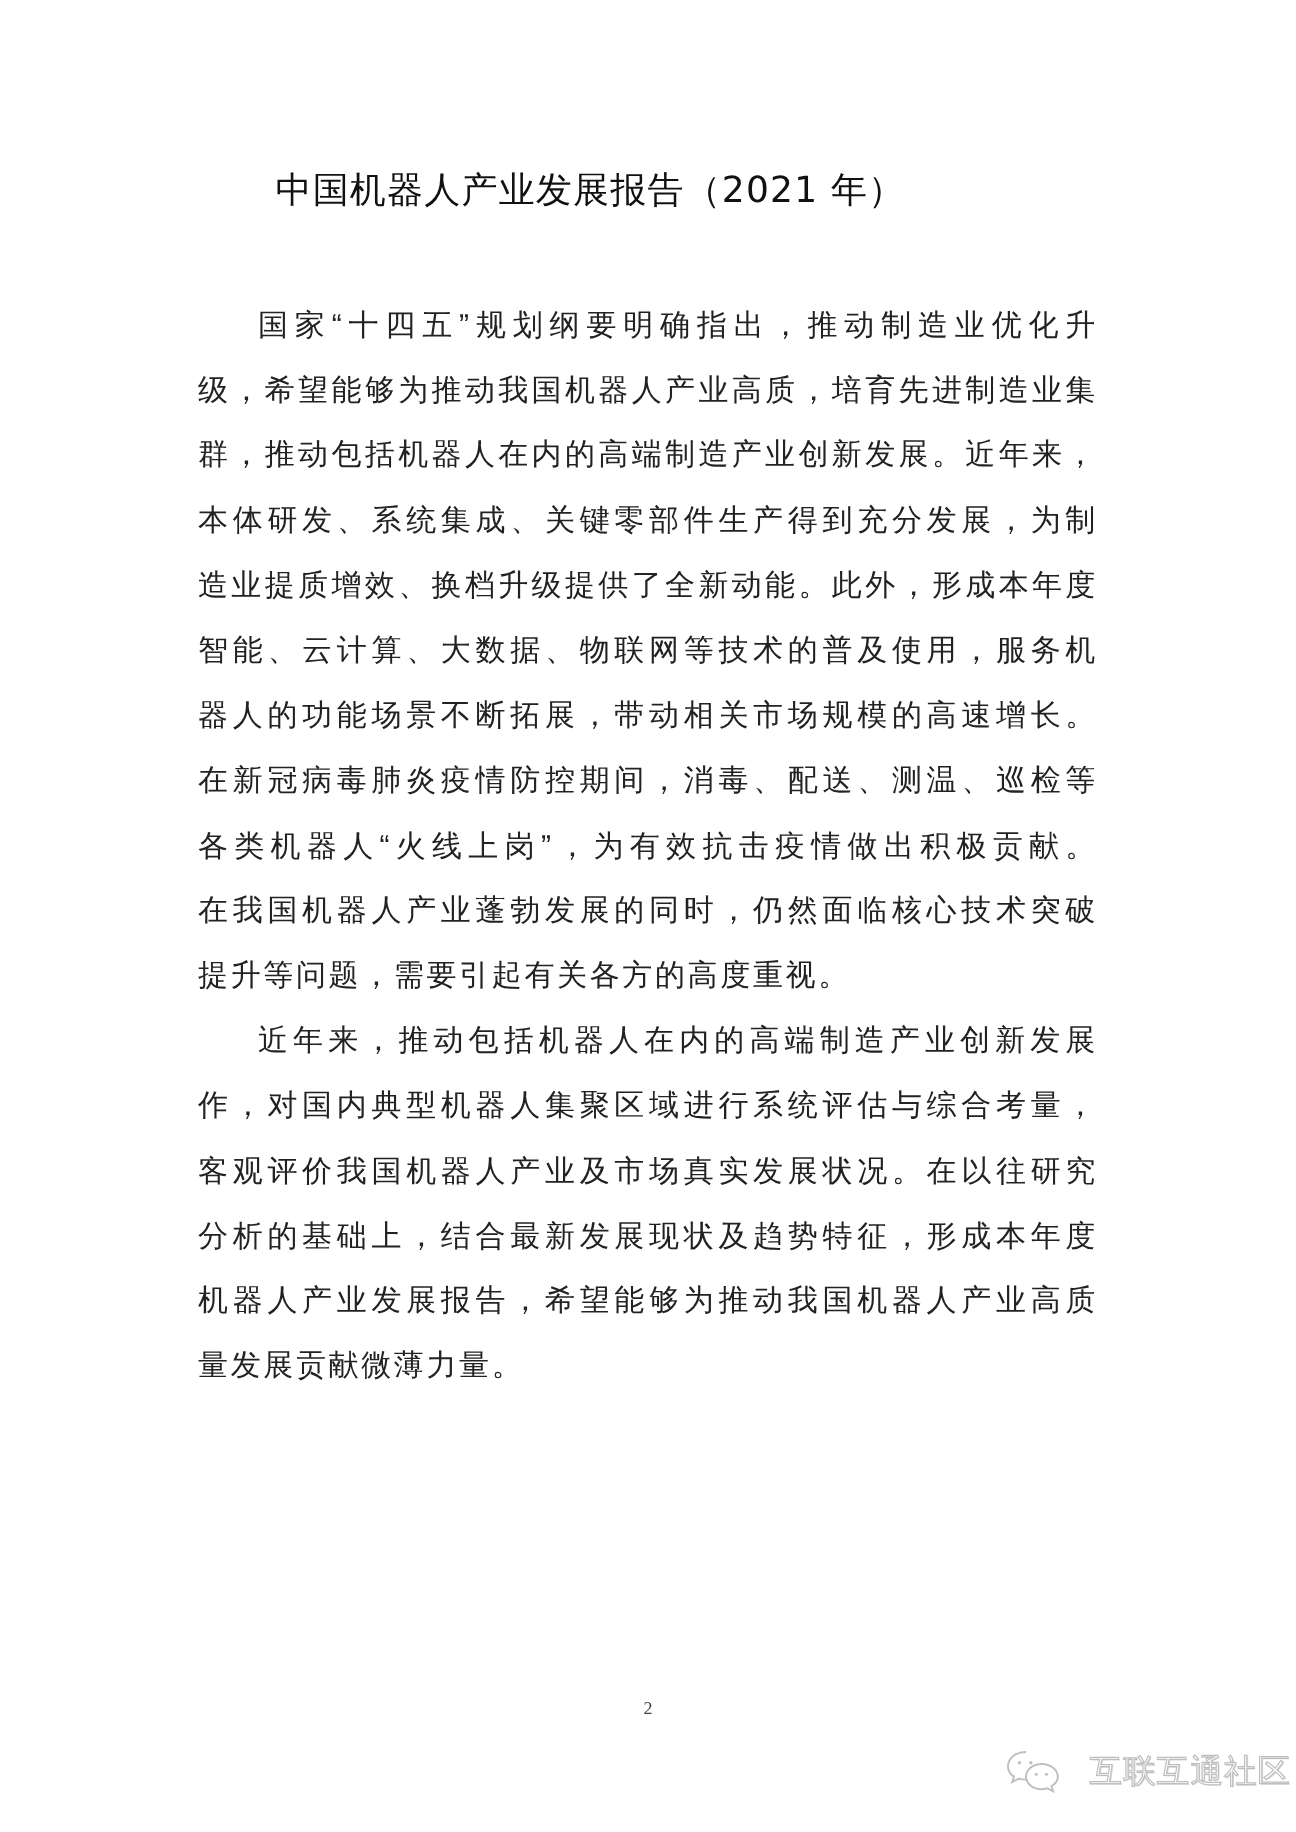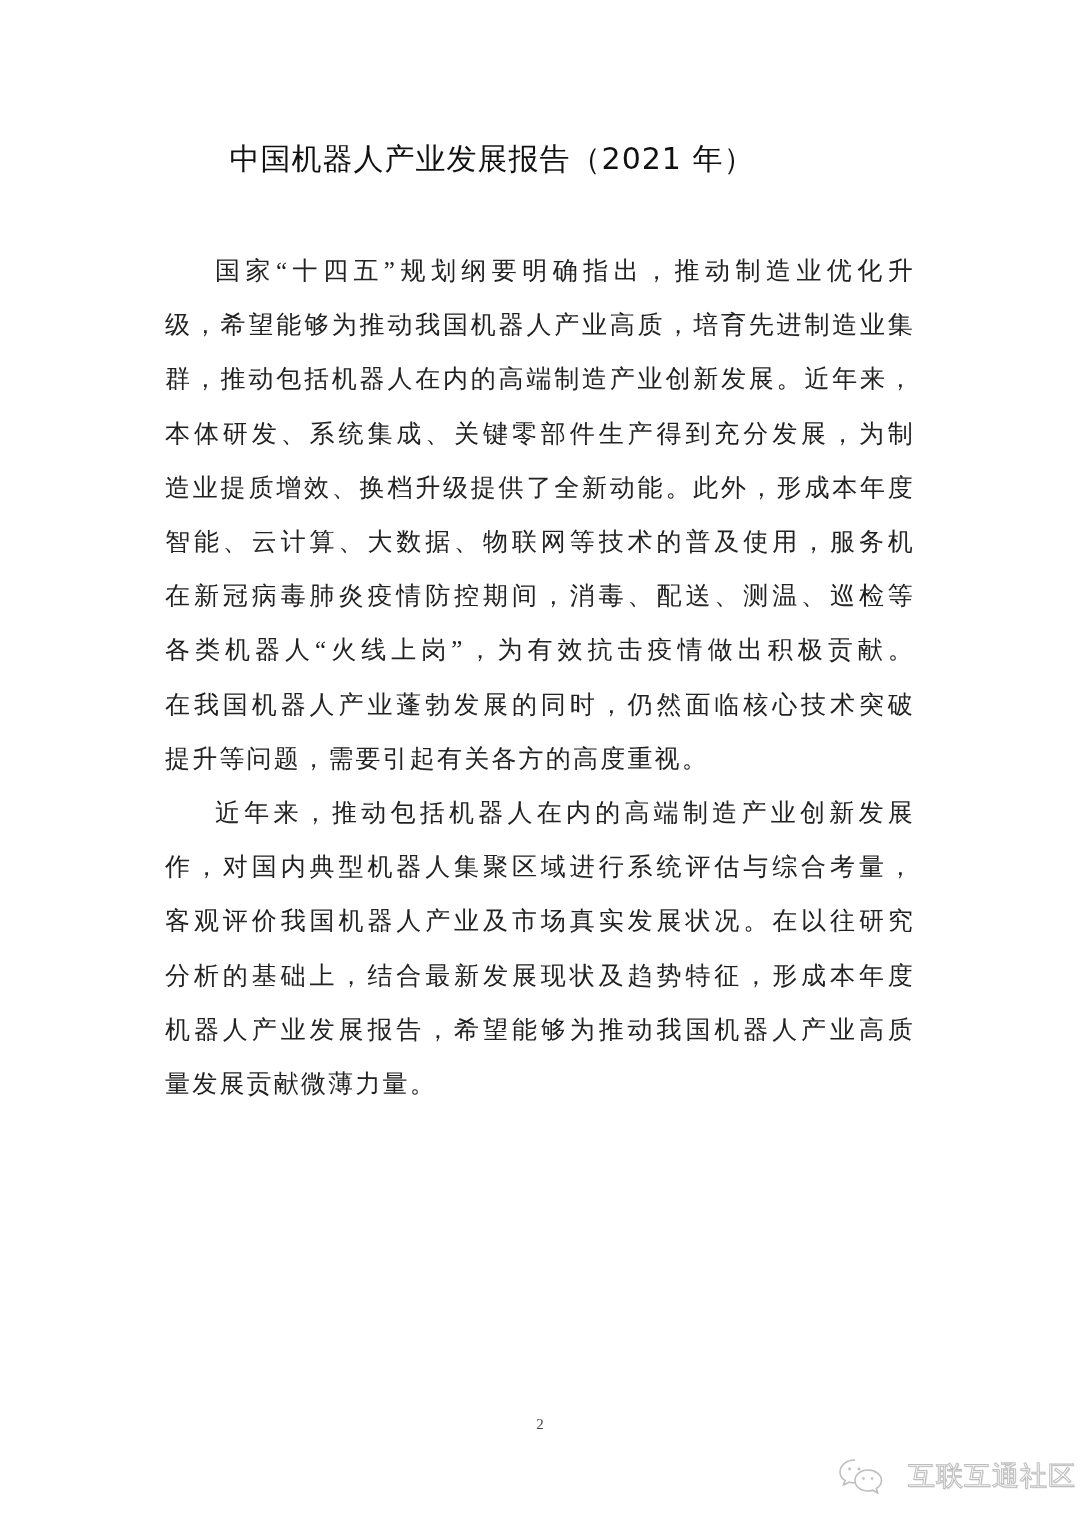--- a/index.html
+++ b/index.html
@@ -34,21 +34,21 @@
       width: 750px;
     }
     .para {
       margin: 0;
       font-size: 25px;
       line-height: 54.2px;
       text-align: justify;
       text-indent: 2em;
       letter-spacing: 2.2px;
       color: #222222;
-      font-family: Liberation Serif, serif;
+      font-family: Liberation Sans, sans-serif;
       font-weight: 300;
     }
     .line {
       display: block;
       white-space: nowrap;
       text-align-last: justify;
       text-indent: 0;
     }
     .line.first {
       padding-left: 2em;
@@ -94,20 +94,21 @@
 <div class="page-title">中国机器人产业发展报告（2021 年）</div>
 
 <div class="body-text">
   <p class="para">
     <span class="line first">国家“十四五”规划纲要明确指出，推动制造业优化升</span>
     <span class="line">级，希望能够为推动我国机器人产业高质，培育先进制造业集</span>
     <span class="line">群，推动包括机器人在内的高端制造产业创新发展。近年来，</span>
     <span class="line">本体研发、系统集成、关键零部件生产得到充分发展，为制</span>
     <span class="line">造业提质增效、换档升级提供了全新动能。此外，形成本年度</span>
     <span class="line">智能、云计算、大数据、物联网等技术的普及使用，服务机</span>
+    <span class="line">器人的功能场景不断拓展，带动相关市场规模的高速增长。</span>
     <span class="line">在新冠病毒肺炎疫情防控期间，消毒、配送、测温、巡检等</span>
     <span class="line">各类机器人“火线上岗”，为有效抗击疫情做出积极贡献。</span>
     <span class="line">在我国机器人产业蓬勃发展的同时，仍然面临核心技术突破</span>
     <span class="line last">提升等问题，需要引起有关各方的高度重视。</span>
   </p>
   <p class="para">
     <span class="line first">近年来，推动包括机器人在内的高端制造产业创新发展</span>
     <span class="line">作，对国内典型机器人集聚区域进行系统评估与综合考量，</span>
     <span class="line">客观评价我国机器人产业及市场真实发展状况。在以往研究</span>
     <span class="line">分析的基础上，结合最新发展现状及趋势特征，形成本年度</span>

